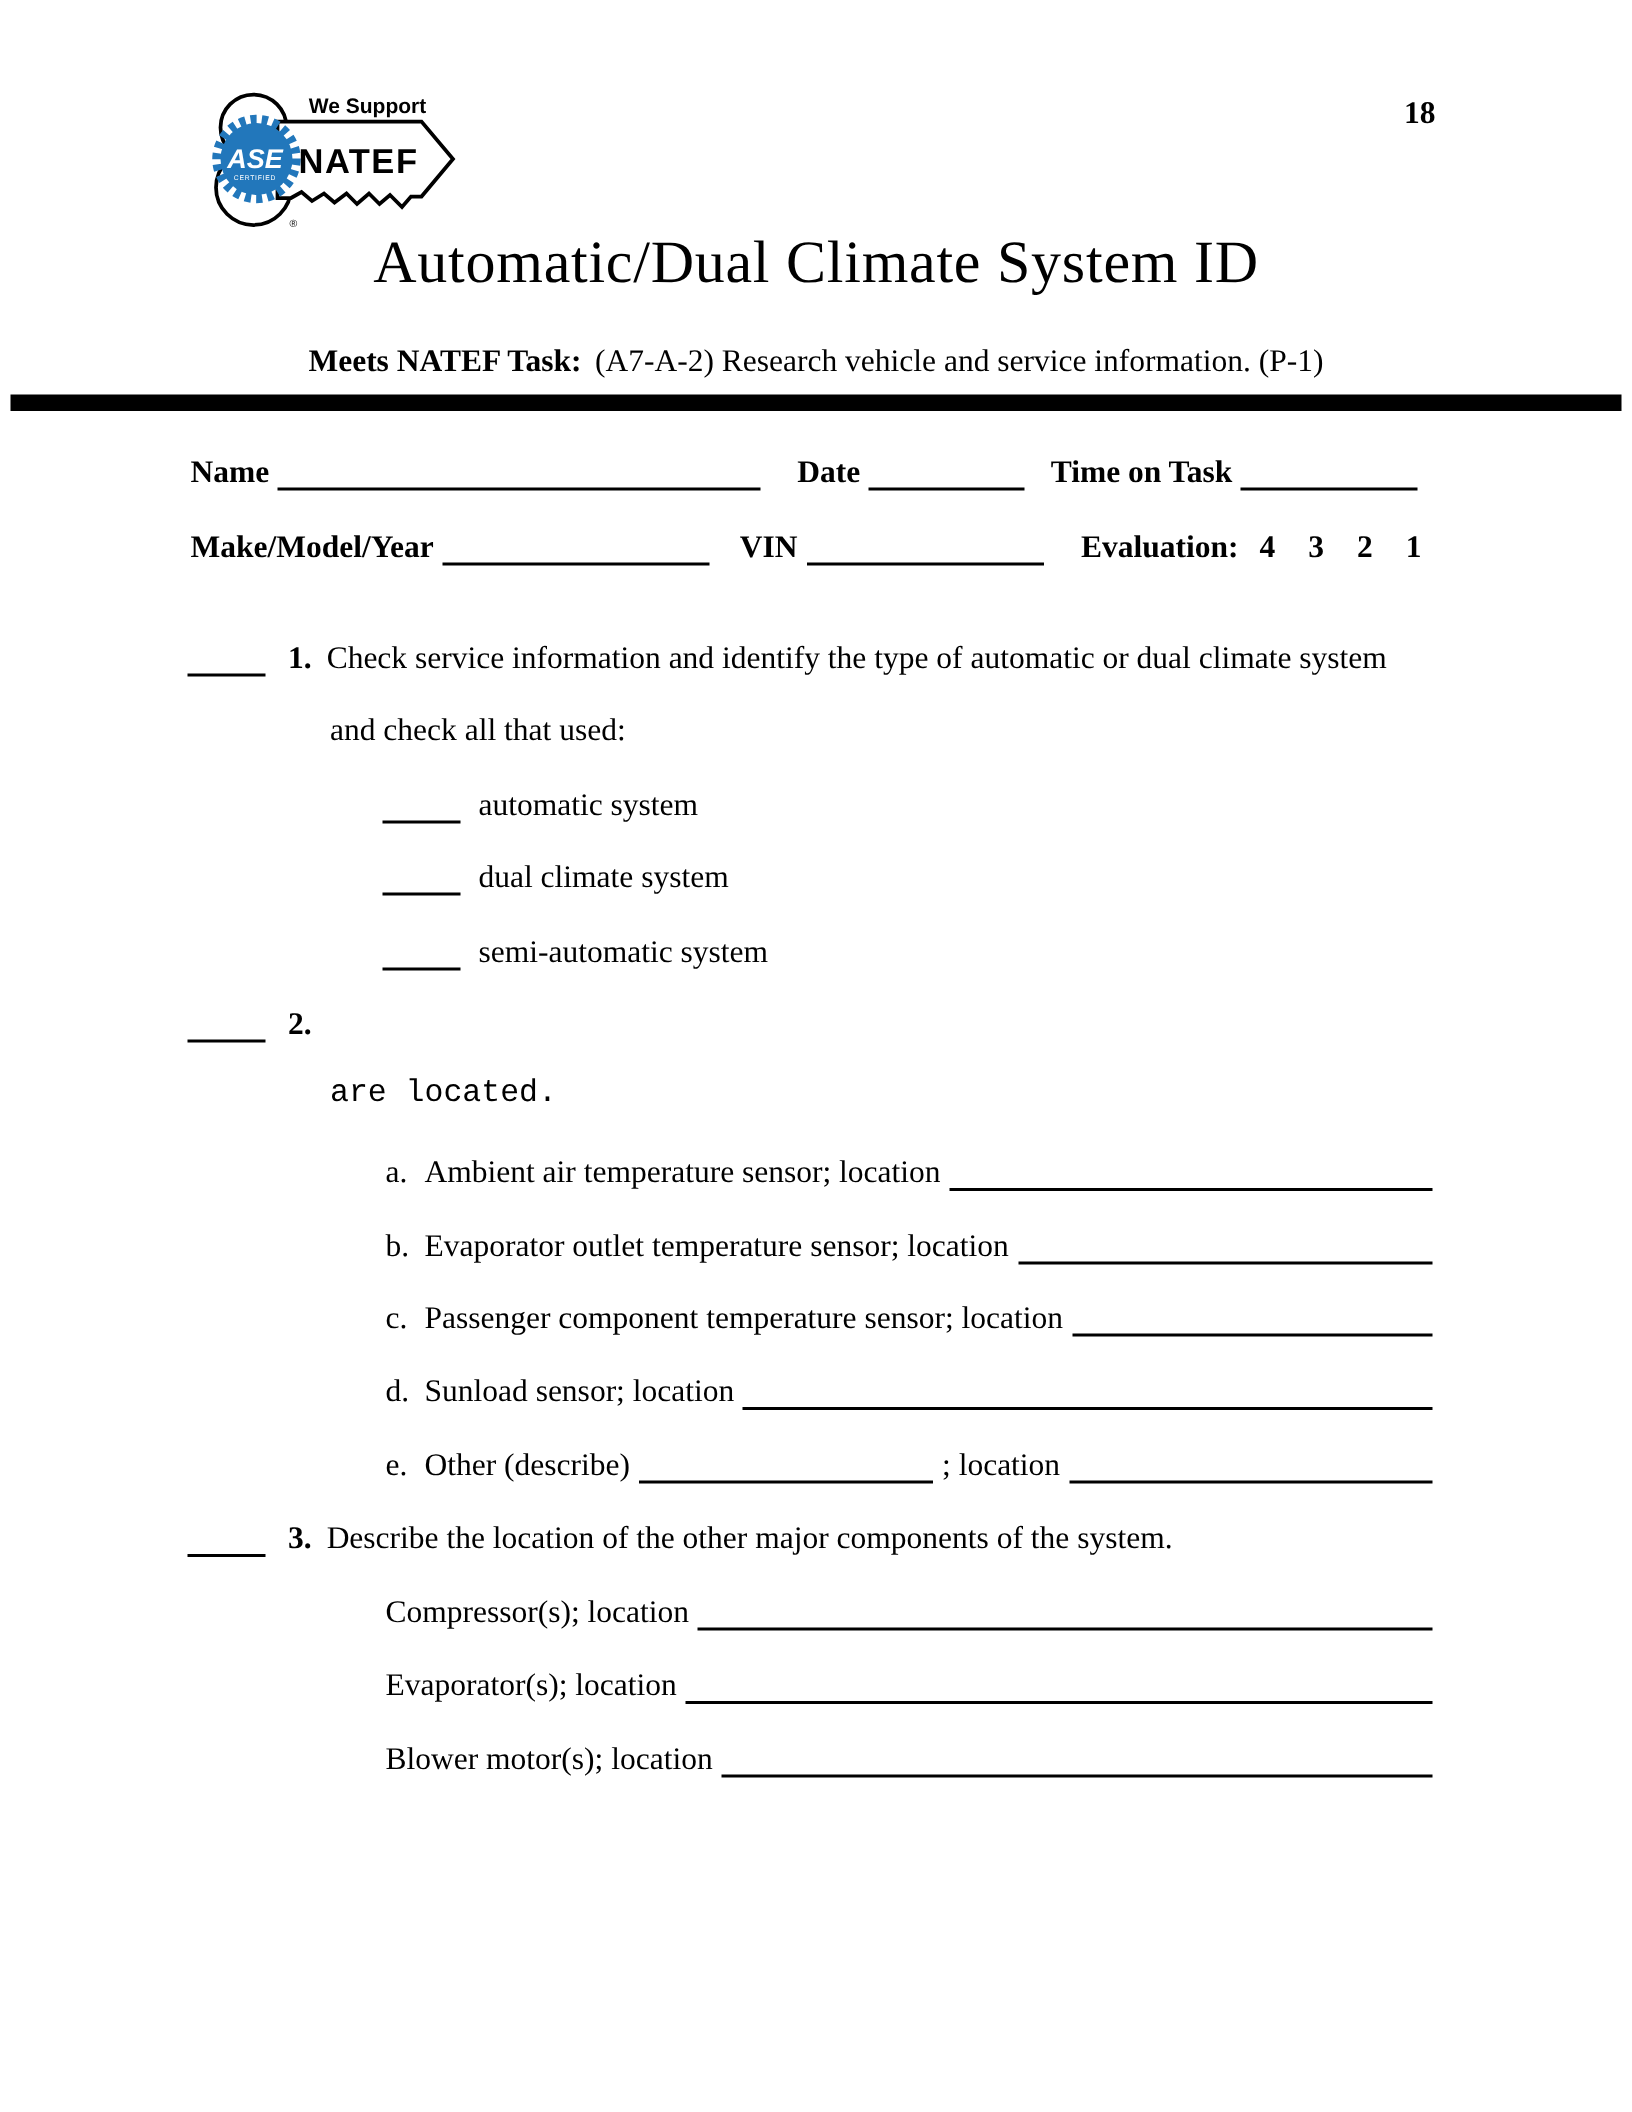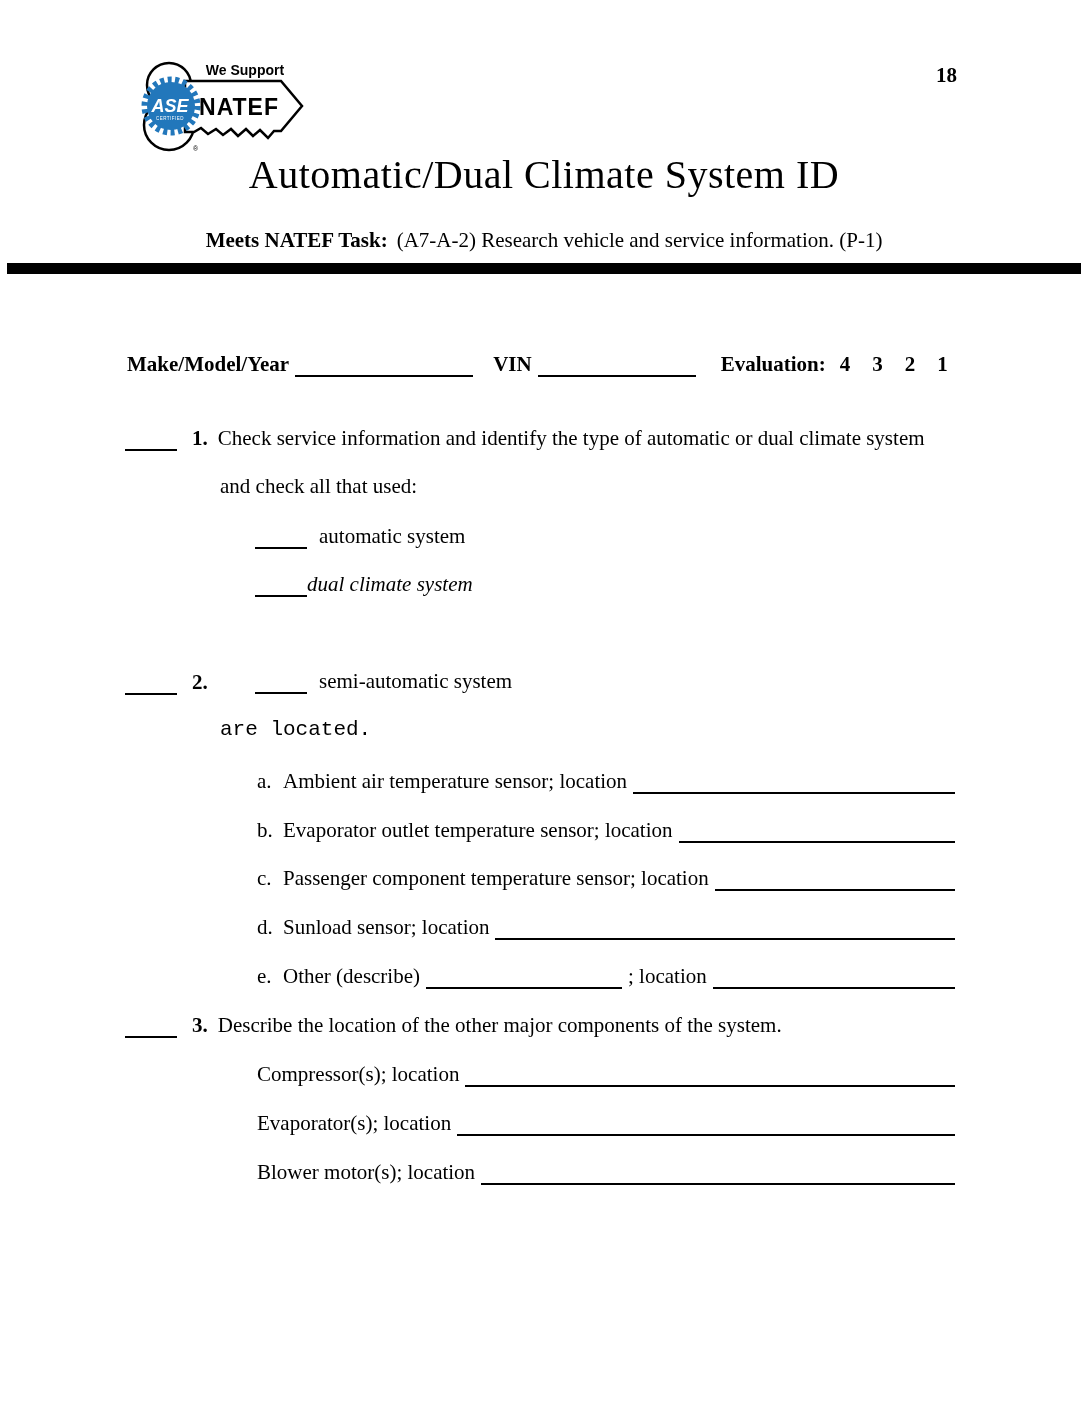--- a/index.html
+++ b/index.html
@@ -70,20 +70,28 @@
     <text x="104" y="57" text-anchor="middle" font-family="Liberation Sans, sans-serif" font-size="23" font-weight="bold" letter-spacing="1" fill="#000000">NATEF</text>
     <text x="58" y="93" font-family="Liberation Sans, sans-serif" font-size="7" fill="#000000">®</text>
   </svg>
 
   <div class="title">Automatic/Dual Climate System ID</div>
   <div class="subtitle">
     <span class="b">Meets NATEF Task:</span><span class="task-text">(A7-A-2) Research vehicle and service information.  (P-1)</span>
   </div>
   <div class="rule"></div>
 
+  <div class="fline" style="top:301px; left:127px; width:818px;">
+    <span class="b nw">Name</span>
+    <span class="fill" style="flex-basis:322px;"></span>
+    <span class="b nw" style="margin-left:24px;">Date</span>
+    <span class="fill" style="flex-basis:104px;"></span>
+    <span class="b nw" style="margin-left:17px;">Time on Task</span>
+    <span class="fill grow"></span>
+  </div>
 
   <div class="fline" style="top:351px; left:127px; width:828px;">
     <span class="b nw">Make/Model/Year</span>
     <span class="fill" style="flex-basis:178px;"></span>
     <span class="b nw" style="margin-left:20px;">VIN</span>
     <span class="fill" style="flex-basis:158px;"></span>
     <span class="b nw" style="margin-left:25px;">Evaluation:</span>
     <span class="b score" style="margin-left:14px;">4</span>
     <span class="b score">3</span>
     <span class="b score">2</span>
@@ -96,23 +104,23 @@
     <span class="nw">Check service information and identify the type of automatic or dual climate system</span>
   </div>
   <div class="line" style="top:473px; left:220px;">and check all that used:</div>
 
   <div class="fline" style="top:523px; left:255px; width:300px;">
     <span class="fill" style="flex-basis:52px; margin-left:0;"></span>
     <span class="nw" style="margin-left:12px;">automatic system</span>
   </div>
   <div class="fline" style="top:571px; left:255px; width:300px;">
     <span class="fill" style="flex-basis:52px; margin-left:0;"></span>
-    <span class="nw" style="font-style:italic;">dual climate system</span>
+    <span class="nw" style="margin-left:12px;">dual climate system</span>
   </div>
-  <div class="fline" style="top:621px; left:255px; width:300px;margin-top:47px;">
+  <div class="fline" style="top:621px; left:255px; width:300px;">
     <span class="fill" style="flex-basis:52px; margin-left:0;"></span>
     <span class="nw" style="margin-left:12px;">semi-automatic system</span>
   </div>
 
   <div class="fline" style="top:669px; left:125px; width:835px;">
     <span class="fill" style="flex-basis:52px; margin-left:0;"></span>
     <span class="b num">2.</span>
   </div>
   <div class="line" style="top:717px; left:220px;font-family:Liberation Mono, monospace;">are located.</div>
 

